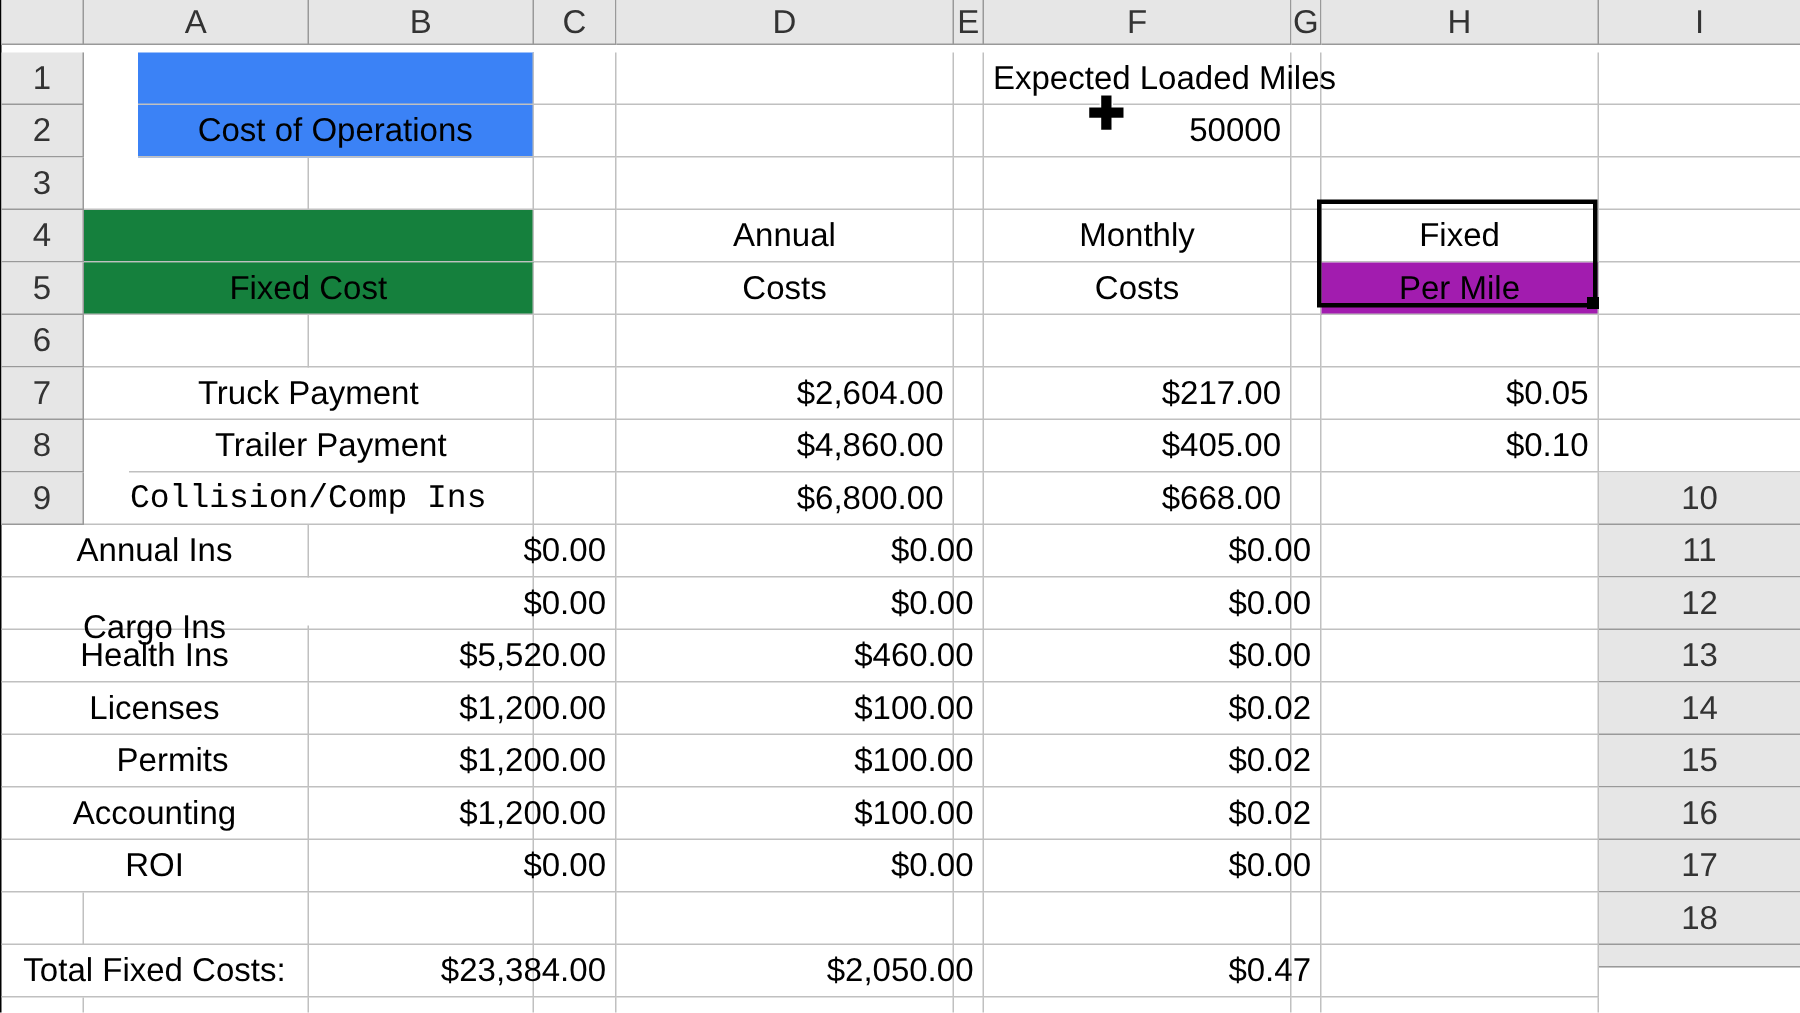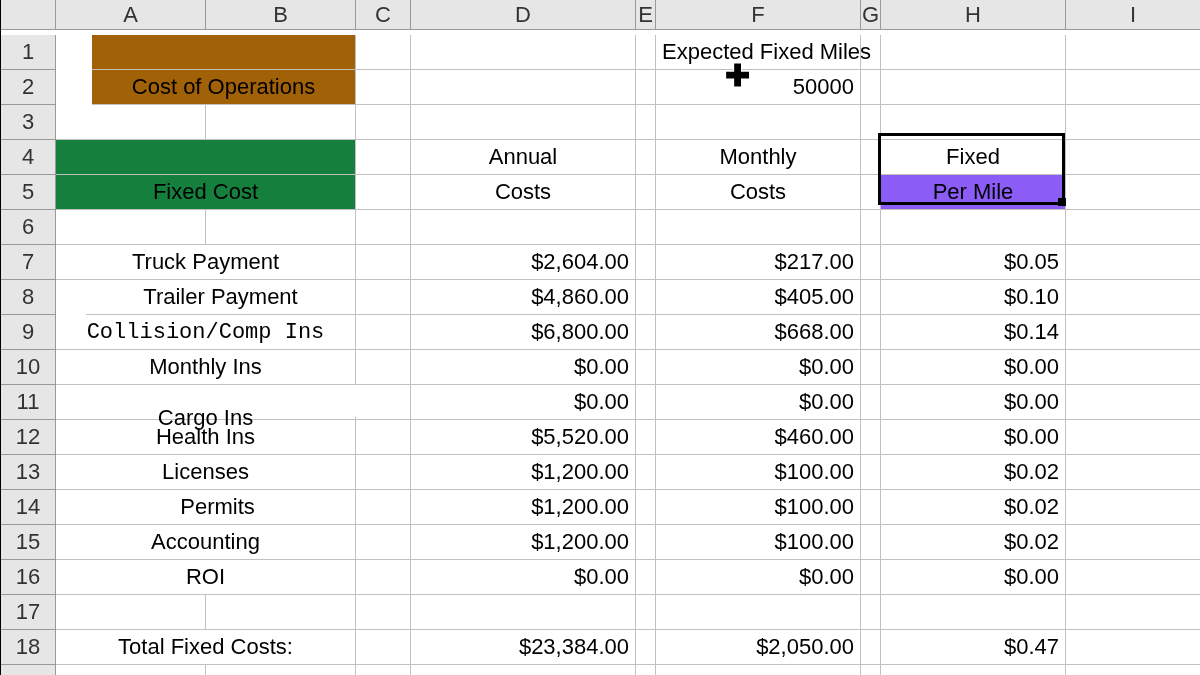--- a/index.html
+++ b/index.html
@@ -46,23 +46,23 @@
     display: flex;
     align-items: center;
     font-size: 22px;
     color: #000;
     padding: 0 6px;
     overflow: visible;
     white-space: nowrap;
   }
   .center { justify-content: center; text-align:center;}
   .right { justify-content: flex-end; }
-  .cyan { background: #a16207; margin-left: 36px; }
+  .cyan { background: #3b82f6; margin-left: 36px; }
   .lightcyan { background: #15803d; }
-  .lightblue { background: #8b5cf6; }
+  .lightblue { background: #a21caf; }
   .selected-box {
     position: absolute;
     border: 3px solid #000;
     pointer-events: none;
     z-index: 20;
   }
   .fill-handle {
     position:absolute;
     width:8px; height:8px;
     background:#000;
@@ -90,21 +90,21 @@
     <div class="hdr">E</div>
     <div class="hdr">F</div>
     <div class="hdr">G</div>
     <div class="hdr">H</div>
     <div class="hdr">I</div>
     <div class="rowhdr">1</div>
     <div class="cell cyan" style="grid-column: span 2;"></div>
     <div class="cell"></div>
     <div class="cell"></div>
     <div class="cell"></div>
-    <div class="cell" style="z-index: 5;">Expected Fixed Miles</div>
+    <div class="cell" style="z-index: 5;">Expected Loaded Miles</div>
     <div class="cell"></div>
     <div class="cell"></div>
     <div class="cell"></div>
     <div class="rowhdr">2</div>
     <div class="cell cyan center" style="grid-column: span 2;">Cost of Operations</div>
     <div class="cell"></div>
     <div class="cell"></div>
     <div class="cell"></div>
     <div class="cell right">50000</div>
     <div class="cell"></div>
@@ -166,24 +166,23 @@
     <div class="cell"></div>
     <div class="cell right">$0.10</div>
     <div class="cell"></div>
     <div class="rowhdr">9</div>
     <div class="cell center" style="grid-column: span 2; font-family: Liberation Mono, monospace;">Collision/Comp Ins</div>
     <div class="cell"></div>
     <div class="cell right">$6,800.00</div>
     <div class="cell"></div>
     <div class="cell right">$668.00</div>
     <div class="cell"></div>
-    <div class="cell right">$0.14</div>
     <div class="cell"></div>
     <div class="rowhdr">10</div>
-    <div class="cell center" style="grid-column: span 2;">Monthly Ins</div>
+    <div class="cell center" style="grid-column: span 2;">Annual Ins</div>
     <div class="cell"></div>
     <div class="cell right">$0.00</div>
     <div class="cell"></div>
     <div class="cell right">$0.00</div>
     <div class="cell"></div>
     <div class="cell right">$0.00</div>
     <div class="cell"></div>
     <div class="rowhdr">11</div>
     <div class="cell center" style="grid-column: span 2; margin-top: 32px;">Cargo Ins</div>
     <div class="cell"></div>

